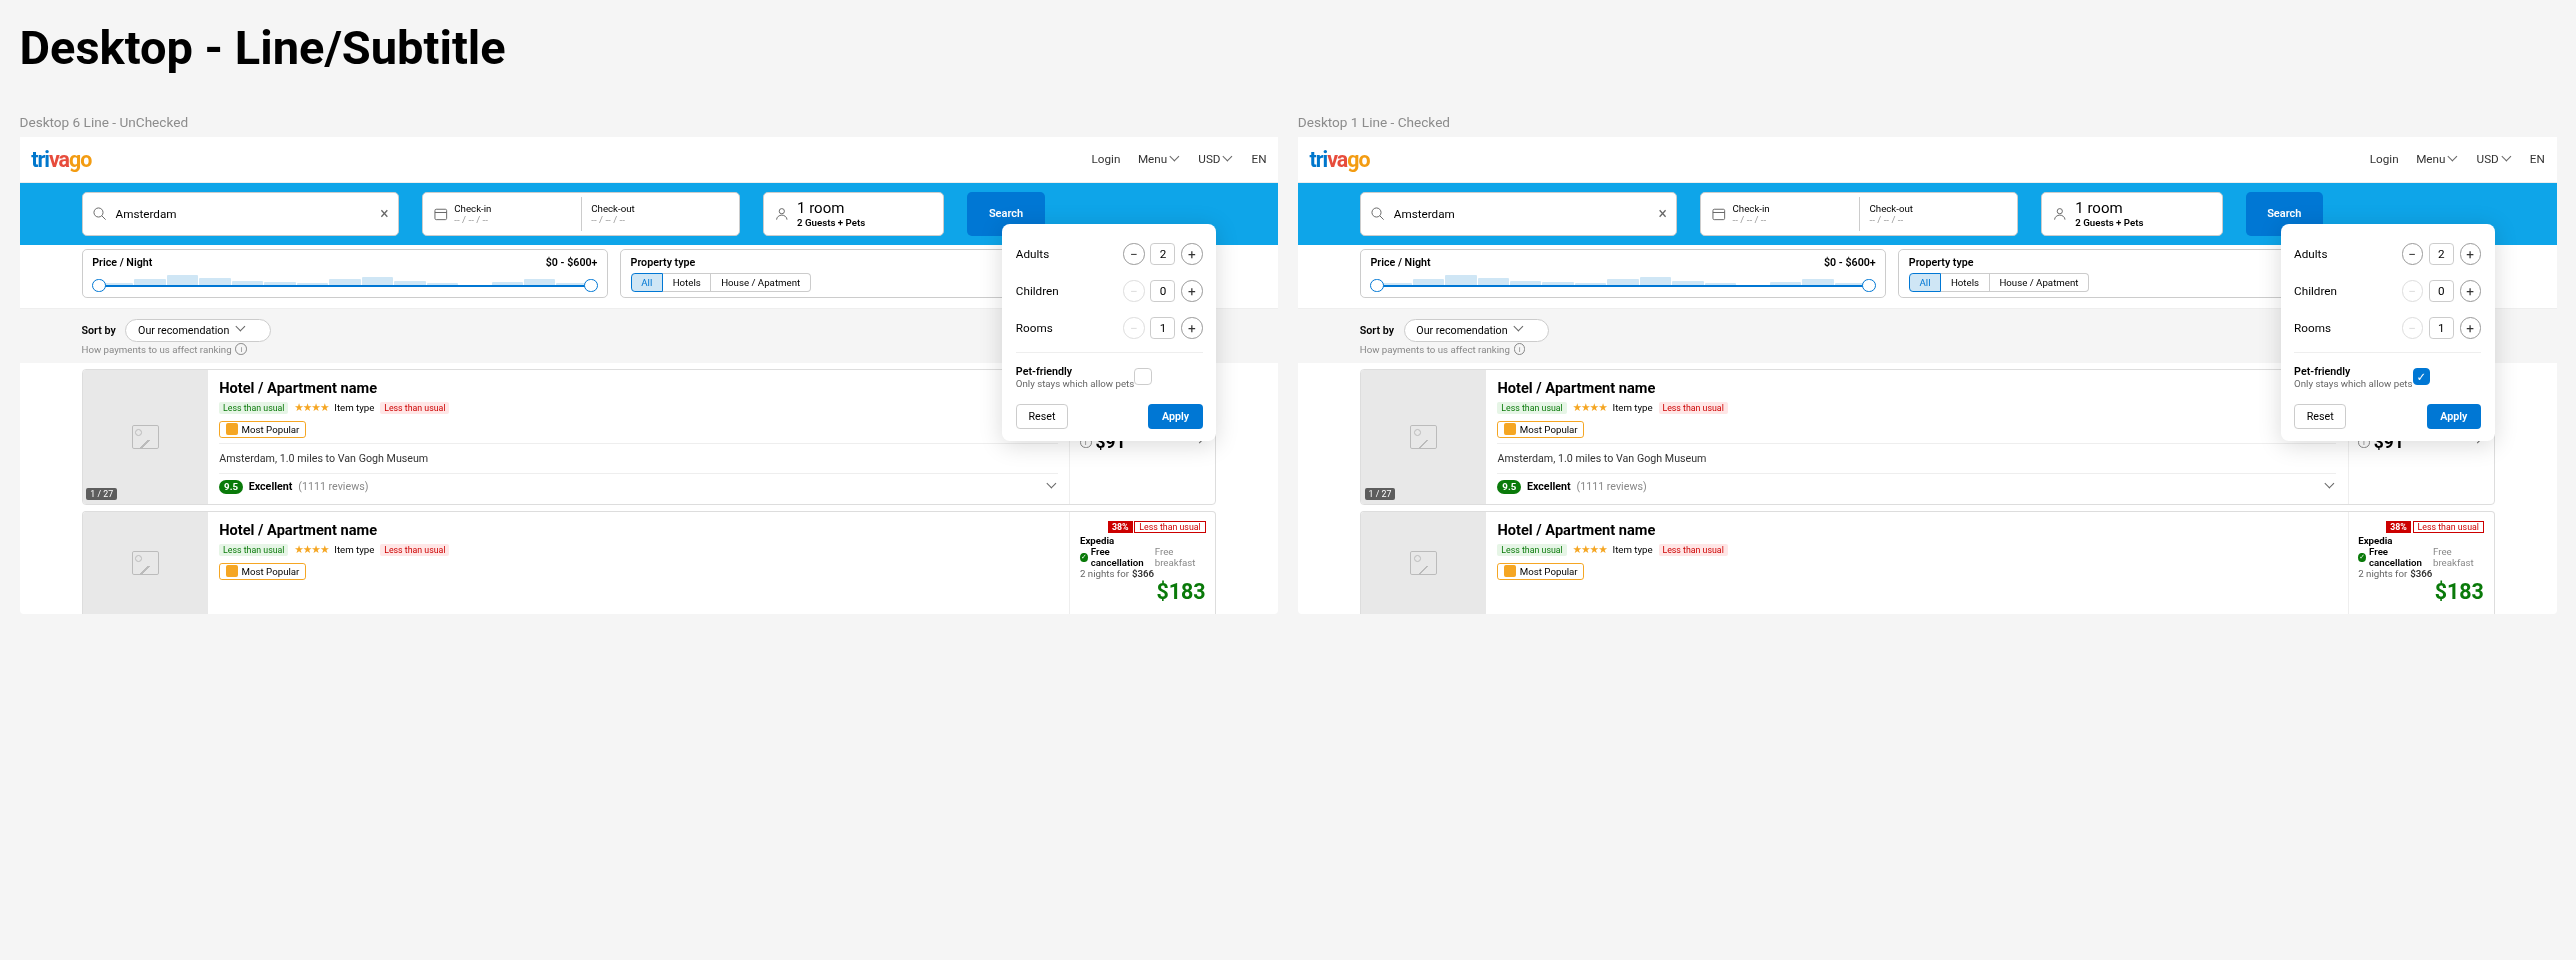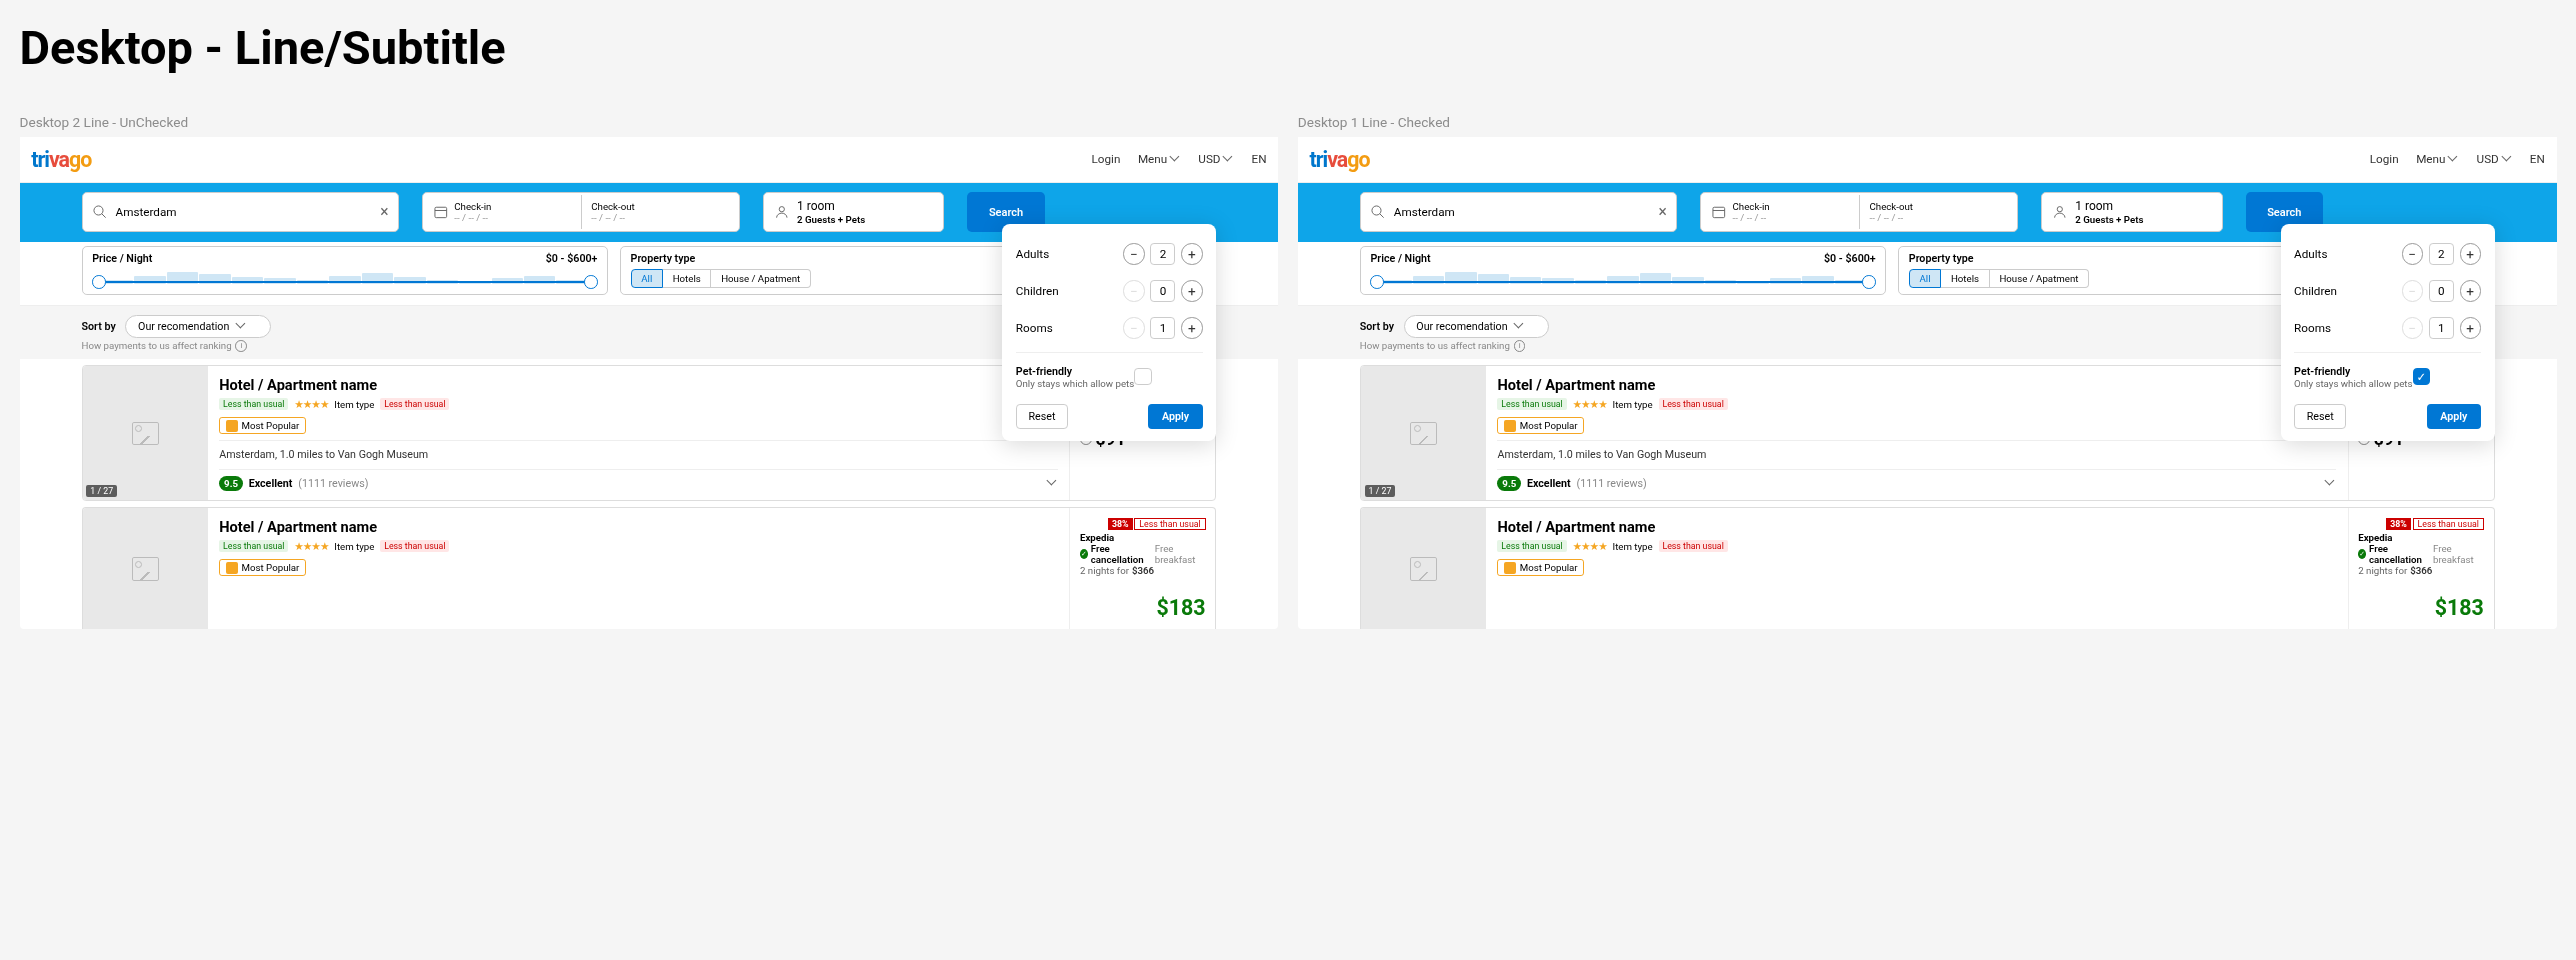--- a/index.html
+++ b/index.html
@@ -15,21 +15,21 @@
 .header-right{display:flex;align-items:center;gap:17.5px;font-size:11.7px;color:#333}
 .header-link{display:flex;align-items:center;gap:3.9px;cursor:pointer}
 .search-bar{display:flex;gap:23px;padding:9.7px 62px;background:#0ea5e9}
 .sb-box{border:1px solid #ccc;border-radius:4.9px;display:flex;align-items:center;padding:5.8px 9.7px;font-size:11.7px;background:#fff}
 .sb-dest{flex:0 0 28%;justify-content:space-between}
 .sb-dates{flex:0 0 28%;gap:0;padding:0}
 .sb-date{flex:1;padding:5.8px 9.7px;display:flex;align-items:center;gap:5.8px}
 .sb-date:first-child{border-right:1px solid #ccc}
 .sb-guests{flex:0 0 16%;gap:7.8px}
 .sb-guests-text{display:flex;flex-direction:column;line-height:1.2}
-.sb-guests-text span:first-child{font-size:12px}
+.sb-guests-text span:first-child{font-size:15px}
 .sb-guests-text span:last-child{font-size:9.7px;font-weight:600}
 .btn-search{flex:0 0 auto;background:#0077d4;color:#fff;border:none;border-radius:4.9px;padding:7.8px 21.4px;font-size:11px;font-weight:600;cursor:pointer}
 .clear-x{font-size:15.6px;color:#666;cursor:pointer}
 .filter-row{display:flex;gap:11.7px;padding:3.9px 62px 9.7px;background:#fff;border-bottom:1px solid #eee}
 .filter-box{border:1px solid #ccc;border-radius:4.9px;padding:5.8px 9.7px;font-size:10.7px;flex:1;min-width:0}
 .filter-box .fh{display:flex;justify-content:space-between;font-weight:600;font-size:10.7px;margin-bottom:3.9px}
 .price-slider{position:relative;height:15.6px;display:flex;align-items:center}
 .price-bars{position:absolute;left:9.7px;right:9.7px;height:13.6px;display:flex;align-items:flex-end;gap:1px}
 .price-bars span{flex:1;background:#cfe6f5;border-radius:1px}
 .slider-track{position:absolute;left:5.8px;right:5.8px;height:1.9px;background:#0077d4;bottom:1.9px}
@@ -64,21 +64,21 @@
 .lowest{font-size:9.7px;font-weight:600}
 .price{font-size:17.5px;font-weight:700}
 .info-i{width:11.7px;height:11.7px;border:1px solid #888;border-radius:50%;display:inline-flex;align-items:center;justify-content:center;font-size:7.8px;color:#888}
 .chev-right{position:absolute;right:7.8px;top:50%;transform:translateY(-50%);color:#333}
 .deal-badge{display:flex;gap:1.9px;justify-content:flex-end;margin-bottom:1.9px}
 .pct{background:#c00;color:#fff;font-size:8.8px;padding:1px 3.9px;font-weight:700}
 .ltu{border:1px solid #c00;color:#c00;font-size:8.8px;padding:0 3.9px}
 .deal-src{font-size:9.7px;font-weight:700}
 .deal-line{font-size:9.7px;display:flex;align-items:center;gap:2.9px}
 .check-c{width:9.7px;height:9.7px;background:#0a7a0a;border-radius:50%;display:inline-flex;align-items:center;justify-content:center;color:#fff;font-size:6.8px}
-.big-price{font-size:21.4px;font-weight:700;color:#0a7a0a;text-align:right;margin-top:19px}
+.big-price{font-size:21.4px;font-weight:700;color:#0a7a0a;text-align:right;margin-top:0}
 .dropdown{position:absolute;top:41px;right:62px;width:214px;background:#fff;border-radius:7.8px;box-shadow:0 3.9px 23.4px rgba(0,0,0,0.15);padding:11.7px 13.6px;z-index:100}
 .dd-row{display:flex;justify-content:space-between;align-items:center;padding:7.8px 0;font-size:11.7px}
 .stepper{display:flex;align-items:center;gap:5.8px}
 .step-btn{width:21.4px;height:21.4px;border:1px solid #999;border-radius:50%;display:flex;align-items:center;justify-content:center;font-size:13.6px;cursor:pointer;background:#fff;color:#333}
 .step-btn.disabled{border-color:#ddd;color:#ddd;cursor:default}
 .step-val{width:25px;height:21.4px;border:1px solid #ccc;border-radius:3.9px;display:flex;align-items:center;justify-content:center;font-size:11.7px}
 .dd-divider{border:none;border-top:1px solid #eee;margin:5.8px 0}
 .pf-row{display:flex;justify-content:flex-start;align-items:center;padding:5.8px 0}
 .pf-text{font-size:10.7px}
 .pf-text .pf-title{font-weight:600}
@@ -93,21 +93,21 @@
 .svg-ico{width:15.6px;height:15.6px;stroke:#666;fill:none;stroke-width:1.5}
 </style>
 </head>
 <body>
 
 <h1 class="page-title">Desktop - Line/Subtitle</h1>
 
 <div class="variants">
 
 <div class="variant">
-<div class="variant-label">Desktop 2 Line - UnChecked</div>
+<div class="variant-label">Desktop 6 Line - UnChecked</div>
 <div class="screen">
 
 <div class="header">
   <div class="logo"><span class="l1">tri</span><span class="l2">va</span><span class="l3">go</span></div>
   <div class="header-right">
     <span class="header-link">Login</span>
     <span class="header-link">
               <span>Menu</span>
               <span class="chev-down"></span>
             </span>

